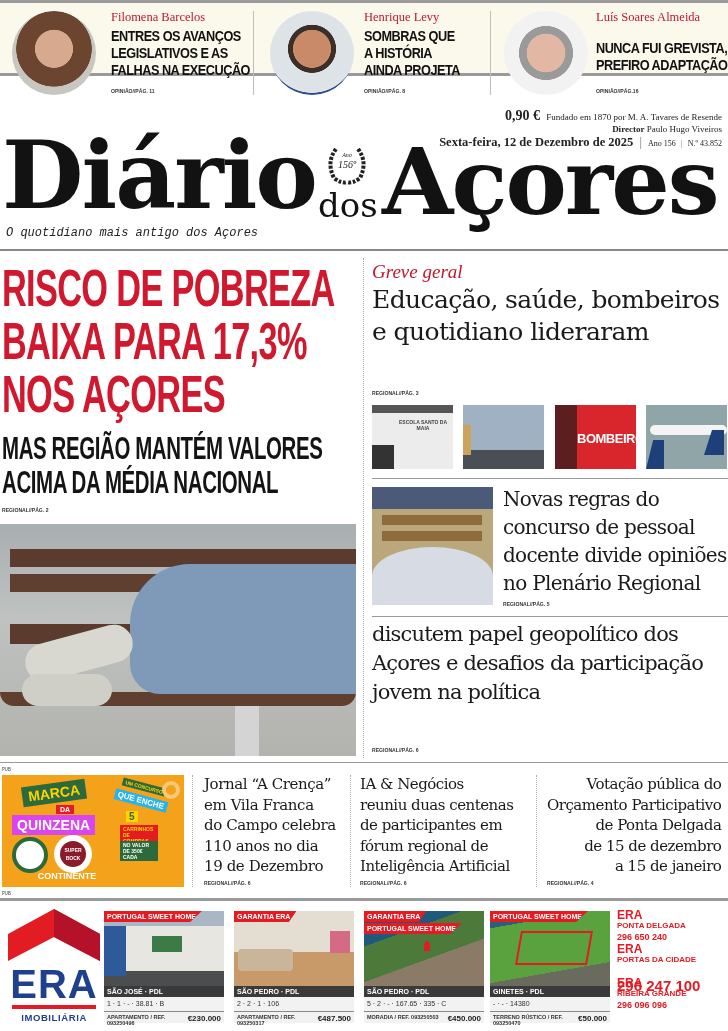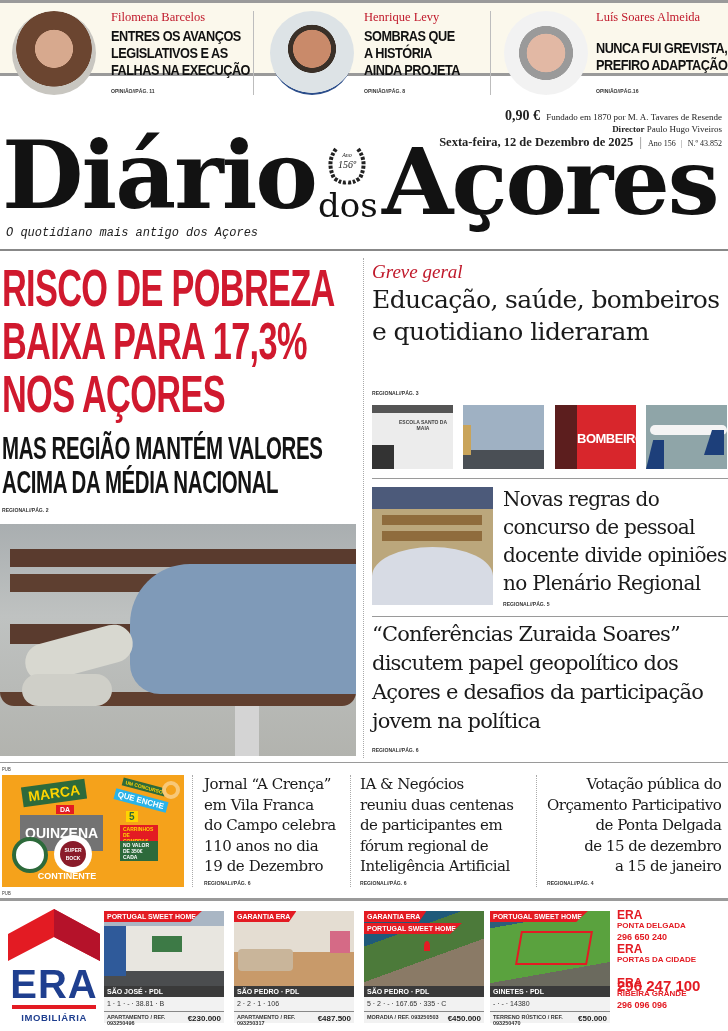--- a/index.html
+++ b/index.html
@@ -174,34 +174,33 @@
   <div>Novas regras do</div>
   <div>concurso de pessoal</div>
   <div>docente divide opiniões</div>
   <div>no Plenário Regional</div>
 </div>
 <div class="ref" style="left:503px; top:601px;">REGIONAL//PÁG. 5</div>
 
 <div class="hr" style="left:372px; top:616px; width:356px;"></div>
 
 <div class="story-head" style="left:372px; top:620px; font-size:21px; line-height:29px; white-space:nowrap; letter-spacing:-0.8px;">
-  <div>“Conferências Zuraida Soares”</div>
   <div>discutem papel geopolítico dos</div>
   <div>Açores e desafios da participação</div>
   <div>jovem na política</div>
 </div>
 <div class="ref" style="left:372px; top:747px;">REGIONAL//PÁG. 6</div>
 
 <div class="hr" style="left:0; top:762px; width:728px;"></div>
 
 <div class="ref" style="left:2px; top:766px; font-size:5px; font-weight:normal;">PUB</div>
 <div class="abs" style="left:2px; top:775px; width:182px; height:112px; background:#f5a21b; overflow:hidden; font-family:'Liberation Sans',sans-serif; font-weight:bold;">
   <div class="abs" style="left:20px; top:8px; background:#2d6a3b; color:#ffd400; font-size:14px; padding:2px 6px; transform:rotate(-8deg);">MARCA</div>
   <div class="abs" style="left:54px; top:30px; background:#e31b23; color:#fff; font-size:7px; padding:1px 4px;">DA</div>
-  <div class="abs" style="left:18px; top:40px; background:#737373; color:#fff; font-size:14px; padding:10px 5px;">QUINZENA</div>
+  <div class="abs" style="left:10px; top:40px; background:#d946ef; color:#fff; font-size:14px; padding:2px 5px;">QUINZENA</div>
   <div class="abs" style="left:10px; top:62px; width:36px; height:36px; border-radius:50%; background:#fff; border:4px solid #2d6a3b;"></div>
   <div class="abs" style="left:52px; top:60px; width:38px; height:38px; border-radius:50%; background:#fff;">
     <div class="abs" style="left:6px; top:6px; width:26px; height:26px; border-radius:50%; background:#8a1b2a; color:#fff; font-size:5px; text-align:center; line-height:8px; padding-top:5px;">SUPER BOCK</div>
   </div>
   <div class="abs" style="left:120px; top:8px; background:#2d6a3b; color:#ffd400; font-size:5px; padding:1px 3px; transform:rotate(15deg);">UM CONCURSO</div>
   <div class="abs" style="left:112px; top:20px; background:#2ab3e8; color:#fff; font-size:8px; padding:1px 3px; transform:rotate(15deg);">QUE ENCHE</div>
   <div class="abs" style="left:124px; top:36px; background:#ffd400; color:#2d6a3b; font-size:10px; padding:0 3px;">5</div>
   <div class="abs" style="left:118px; top:50px; background:#e31b23; color:#ffd400; font-size:5px; padding:1px 3px; width:38px; line-height:6px;">CARRINHOS DE COMPRAS</div>
   <div class="abs" style="left:118px; top:66px; background:#2d6a3b; color:#fff; font-size:5px; padding:1px 3px; width:38px; line-height:6px;">NO VALOR DE 350€ CADA</div>
   <div class="abs" style="left:160px; top:6px; width:18px; height:18px; border-radius:50%; border:4px solid #f8c878;"></div>

